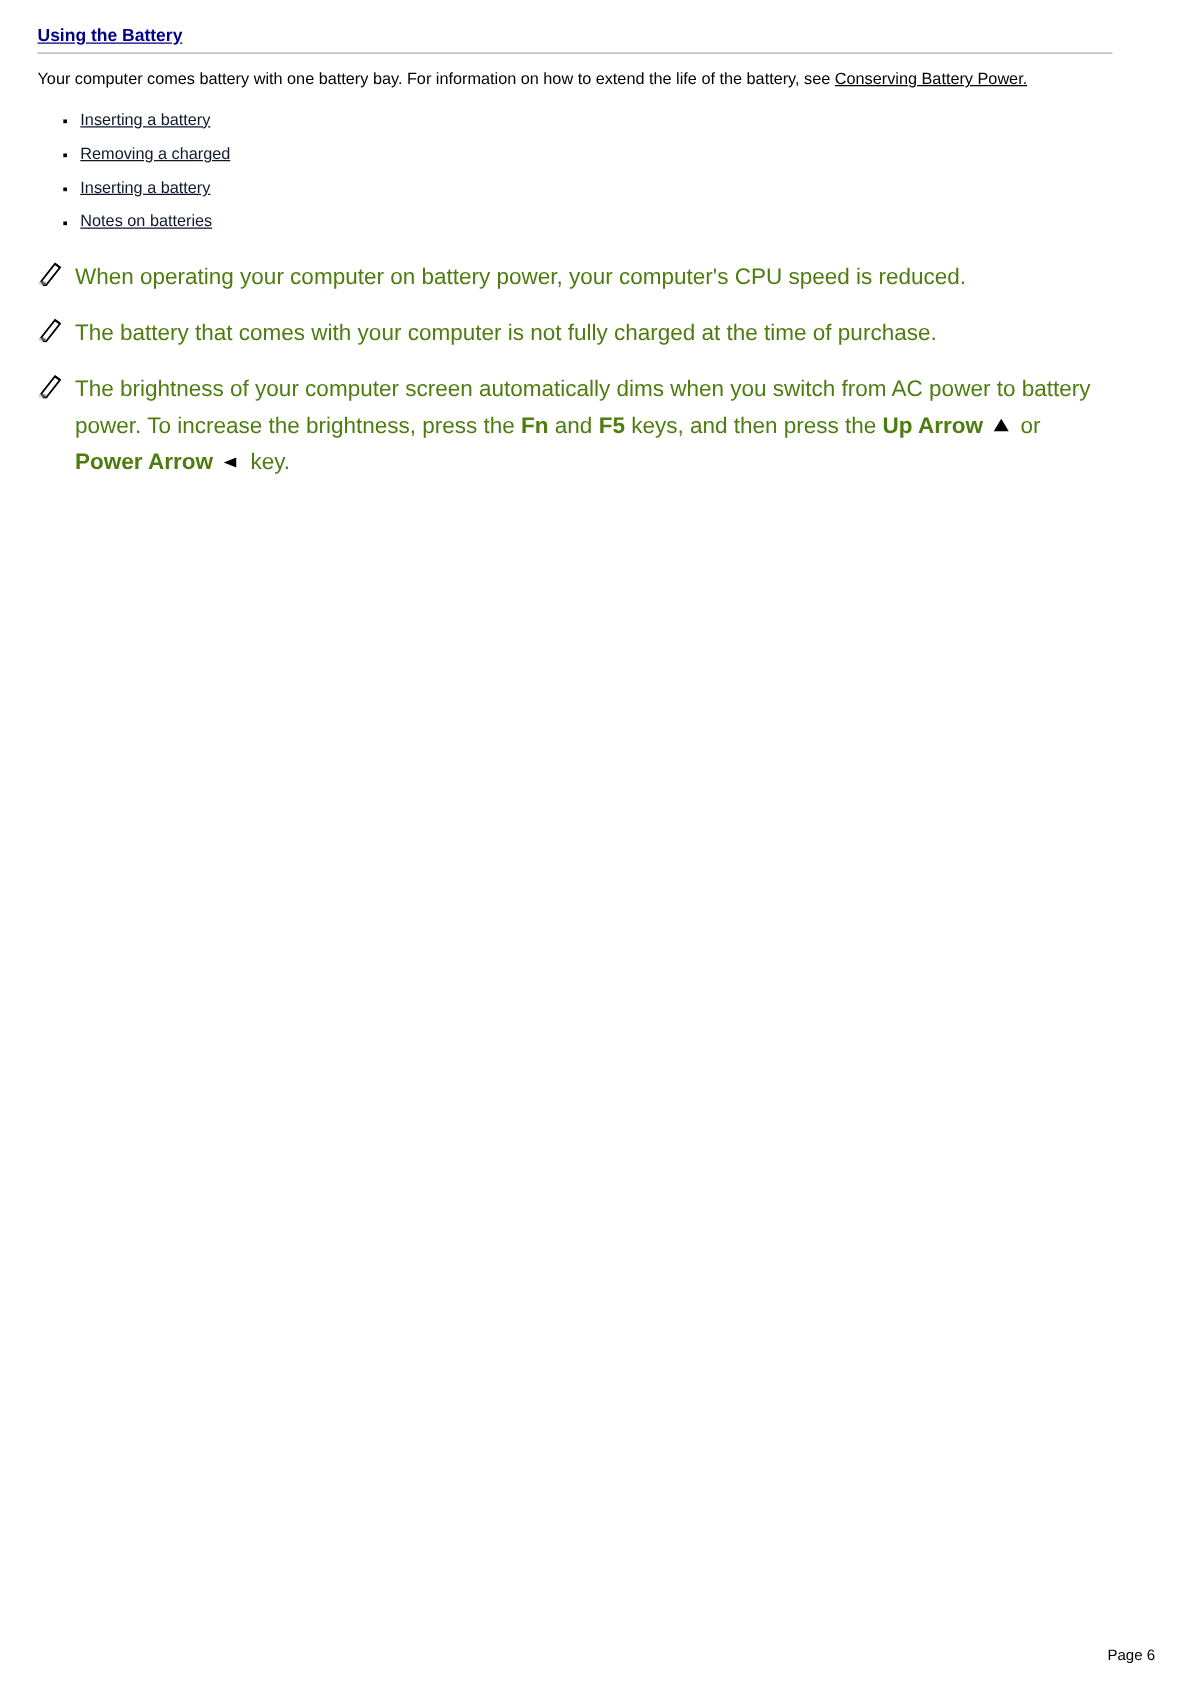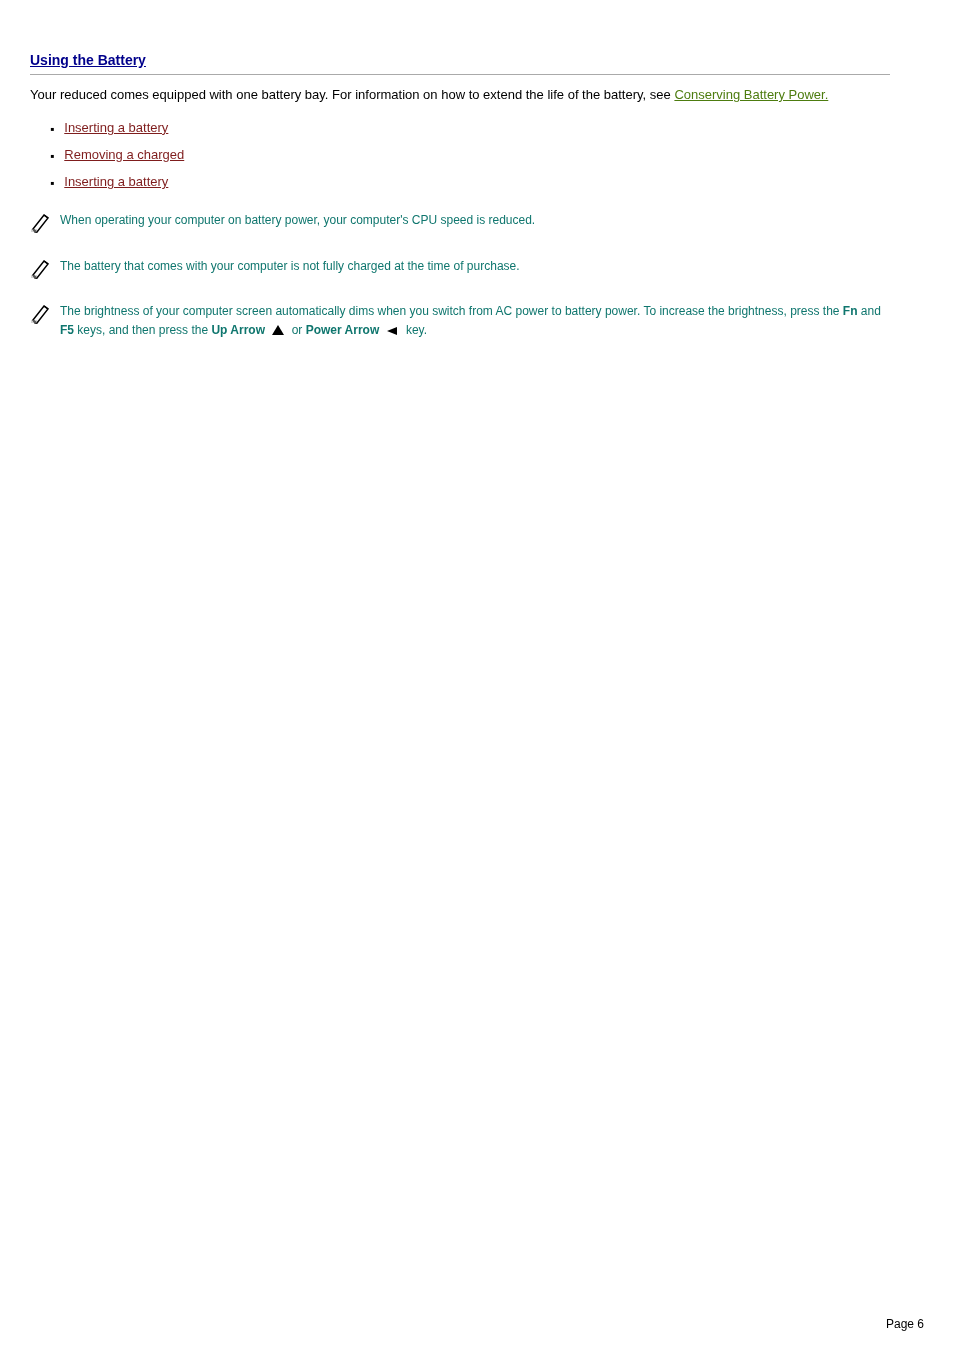--- a/index.html
+++ b/index.html
@@ -25,32 +25,31 @@
 
     .page-title {
       font-size: 14px;
       font-weight: bold;
       color: #00008B;
       text-decoration: underline;
       margin-bottom: 10px;
       padding-bottom: 6px;
       border-bottom: 1px solid #aaa;
       display: block;
-      margin-top: 32px;
     }
 
     .intro-text {
       font-size: 13px;
       line-height: 1.6;
       margin-bottom: 14px;
       color: #000;
     }
 
     .intro-link {
-      color: #4d7c0f;
+      color: #000000;
       text-decoration: underline;
       cursor: pointer;
     }
 
     .bullet-list {
       list-style: none;
       margin: 0 0 18px 20px;
       padding: 0;
     }
 
@@ -64,21 +63,21 @@
     .bullet-list li::before {
       content: "▪";
       color: #000;
       margin-right: 10px;
       font-size: 12px;
       line-height: 1.6;
       flex-shrink: 0;
     }
 
     .bullet-list li a {
-      color: #7f1d1d;
+      color: #0f172a;
       text-decoration: underline;
       cursor: pointer;
     }
 
     .note-block {
       display: flex;
       align-items: flex-start;
       margin-bottom: 16px;
       line-height: 1.6;
       font-size: 13px;
@@ -86,23 +85,23 @@
 
     .note-icon {
       font-size: 18px;
       margin-right: 8px;
       flex-shrink: 0;
       color: #000;
       line-height: 1.4;
     }
 
     .note-text {
-      font-size: 12px;
-      line-height: 1.6;
-      color: #0f766e;
+      font-size: 18px;
+      line-height: 1.6;
+      color: #4d7c0f;
     }
 
     .note-text strong {
       font-weight: bold;
     }
 
     .up-arrow-icon {
       display: inline-block;
       width: 16px;
       height: 16px;
@@ -127,33 +126,36 @@
     }
   </style>
 </head>
 <body>
 
 <div class="page-content">
 
   <span class="page-title">Using the Battery</span>
 
   <p class="intro-text">
-    <span>Your reduced comes equipped with one battery bay. For information on how to extend the life of the battery, see</span>
+    <span>Your computer comes battery with one battery bay. For information on how to extend the life of the battery, see</span>
     <a class="intro-link">Conserving Battery Power.</a>
   </p>
 
   <ul class="bullet-list">
     <li>
       <a>Inserting a battery</a>
     </li>
     <li>
       <a>Removing a charged</a>
     </li>
     <li>
       <a>Inserting a battery</a>
+    </li>
+    <li>
+      <a>Notes on batteries</a>
     </li>
   </ul>
 
   <div class="note-block">
     <span class="note-icon">
       <svg width="22" height="22" viewBox="0 0 22 22" fill="none" xmlns="http://www.w3.org/2000/svg">
         <path d="M3 18 L14 4 L18 7 L7 21 Z" fill="none" stroke="#000" stroke-width="1.5"></path>
         <path d="M14 4 L18 7" stroke="#000" stroke-width="1.5"></path>
         <path d="M3 18 L5 21 L7 21" stroke="#000" stroke-width="1.5" fill="none"></path>
         <rect x="1" y="18" width="6" height="3" fill="#aaa" opacity="0.5"></rect>

